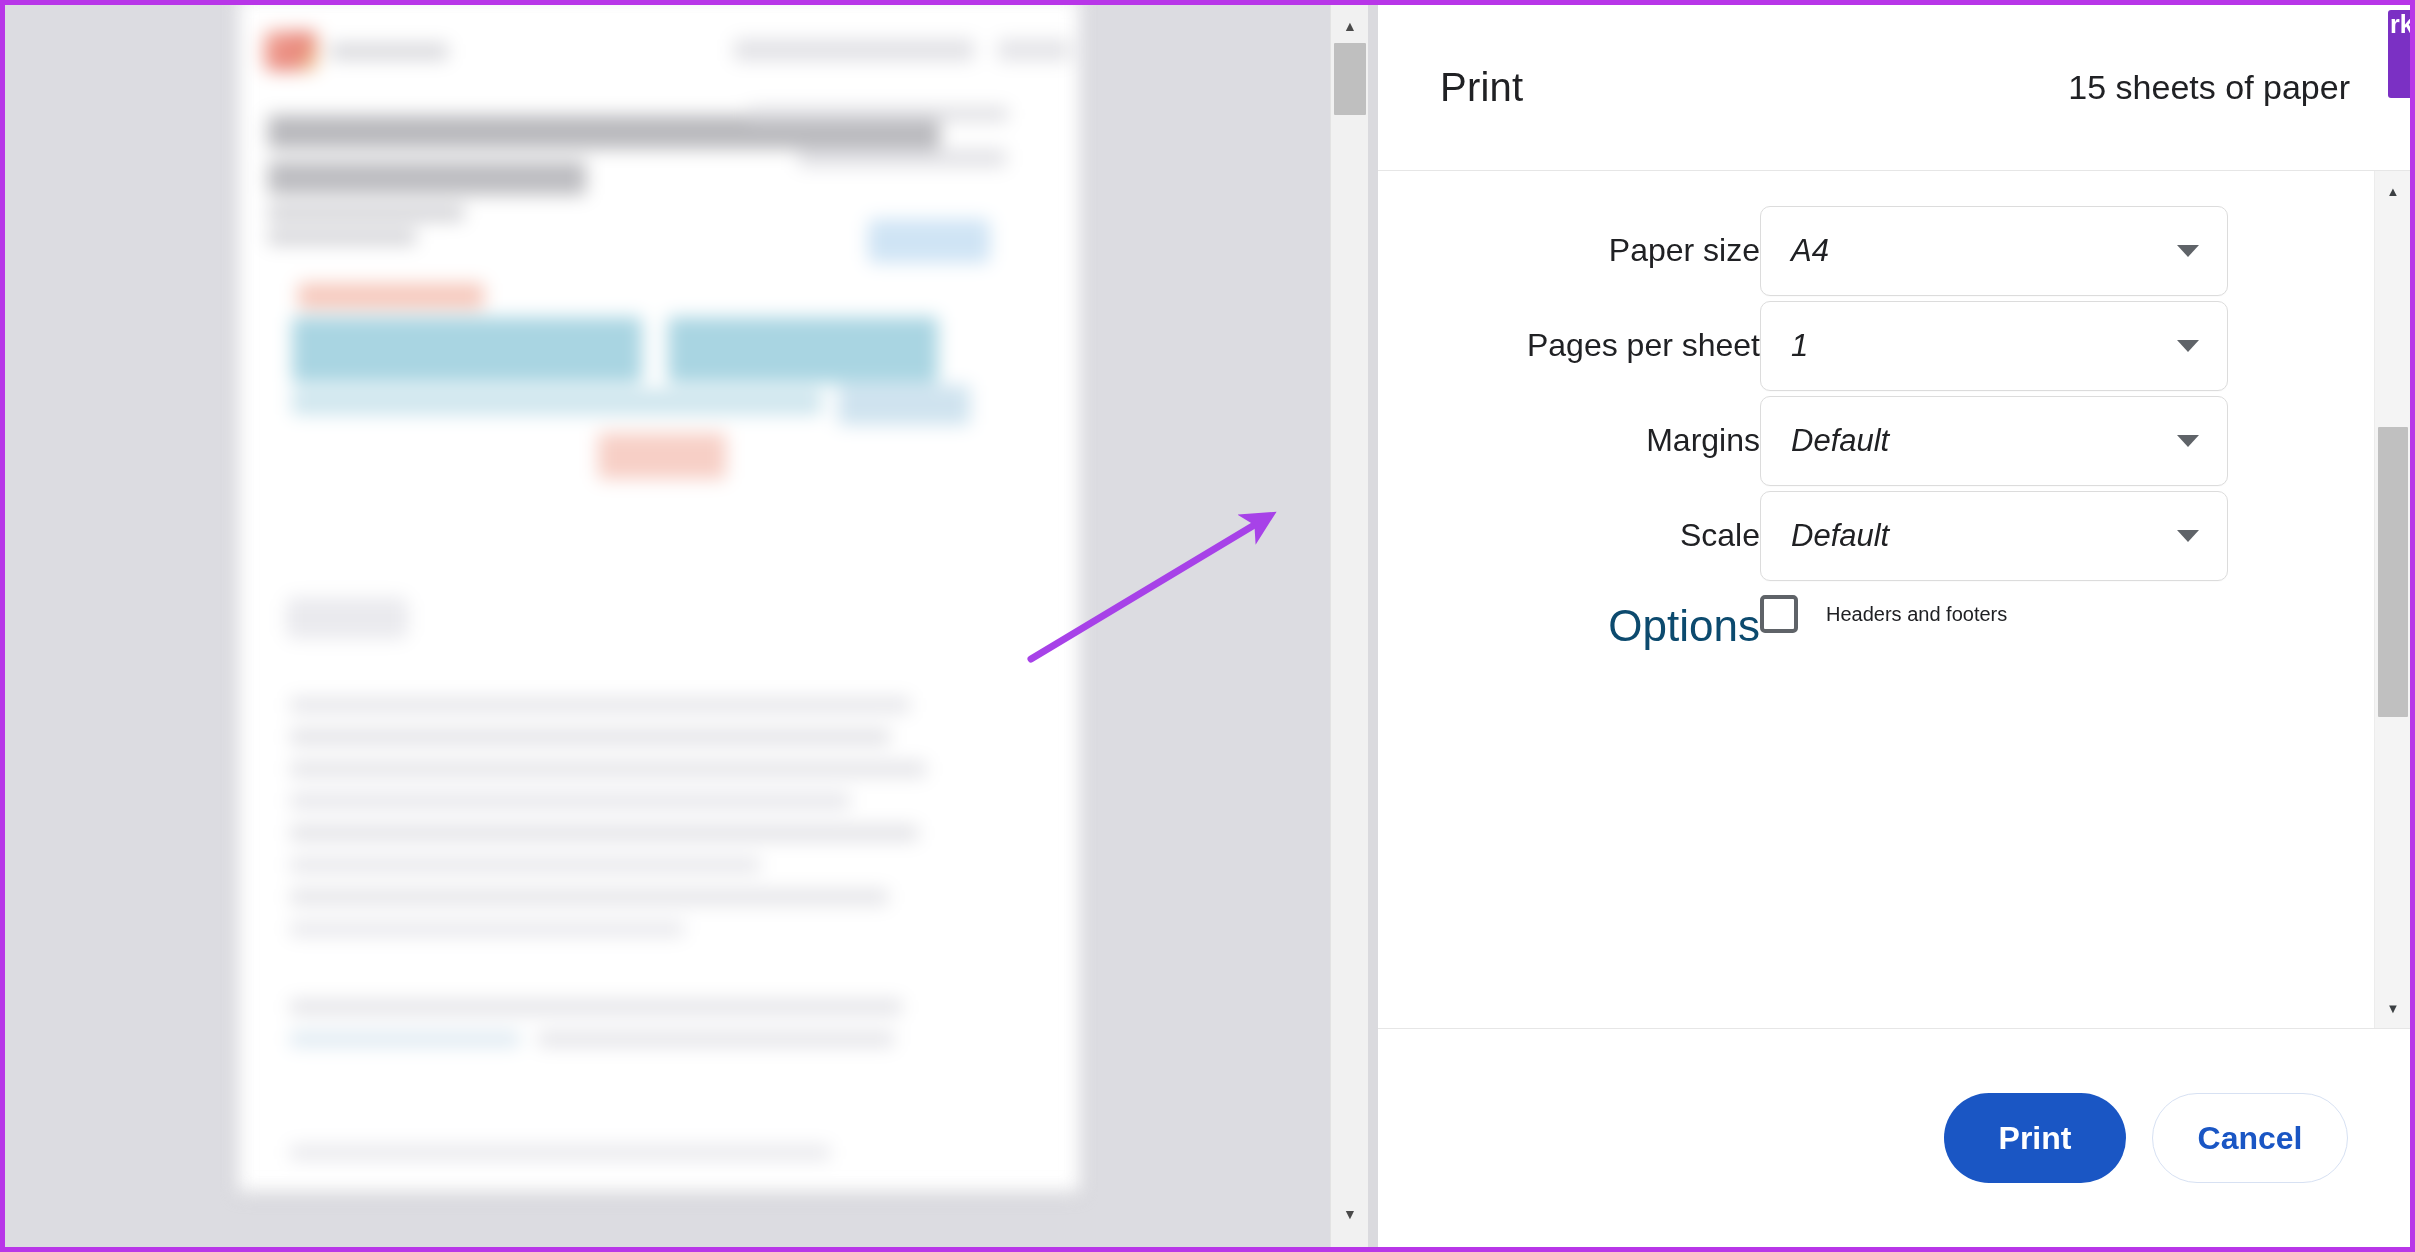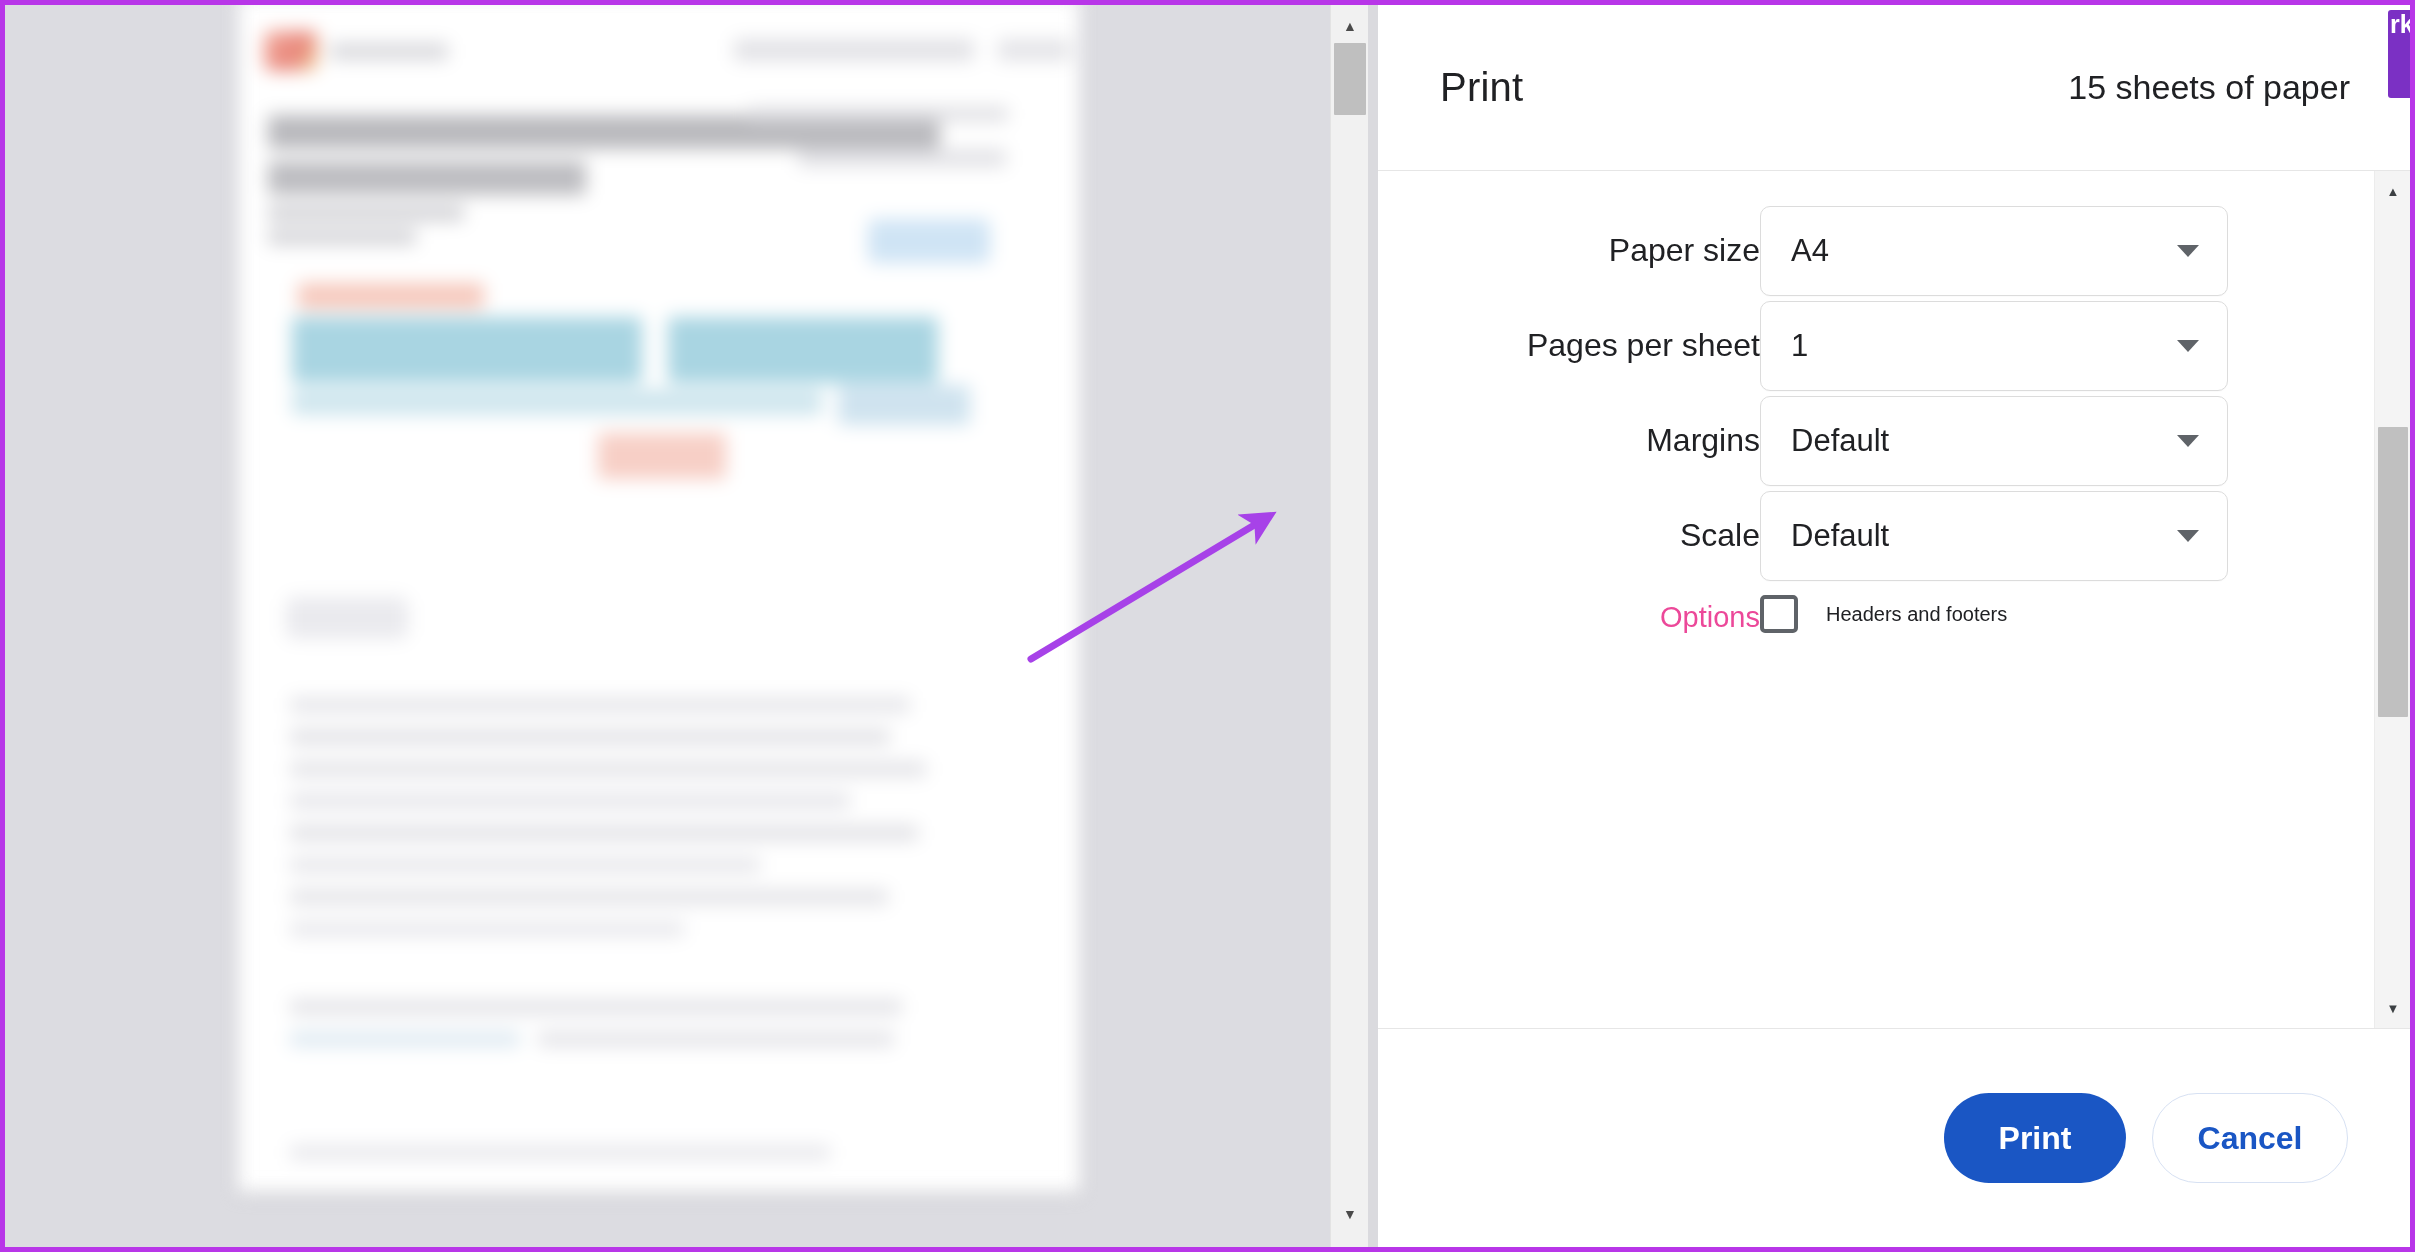--- a/index.html
+++ b/index.html
@@ -154,42 +154,43 @@
     width: 468px;
     height: 90px;
     border: 1px solid #dcdcdc;
     border-radius: 10px;
     background: #fff;
     display: flex; align-items: center;
     padding-left: 30px;
     font-size: 31px;
     color: #202124;
     box-shadow: 0 1px 1px rgba(0,0,0,.02);
+    font-style: italic;
   }
   .select-caret {
     position: absolute;
     right: 28px; top: 50%;
     transform: translateY(-50%);
     width: 0; height: 0;
     border-left: 11px solid transparent;
     border-right: 11px solid transparent;
     border-top: 12px solid #5f6368;
   }
 
   
   #options-row {
     display: flex;
     padding-left: 62px;
     margin-top: 8px;
   }
   #options-label {
     width: 320px;
     flex: 0 0 320px;
-    font-size: 29px;
-    color: #ec4899;
+    font-size: 44px;
+    color: #0c4a6e;
     padding-top: 10px;
   }
   #options-list { display: flex; flex-direction: column; gap: 38px; padding-top: 4px; }
   .option-item { display: flex; align-items: center; gap: 28px; }
   .checkbox {
     width: 38px; height: 38px;
     border: 4px solid #5f6368;
     border-radius: 5px;
     background: #fff;
     flex: 0 0 38px;

